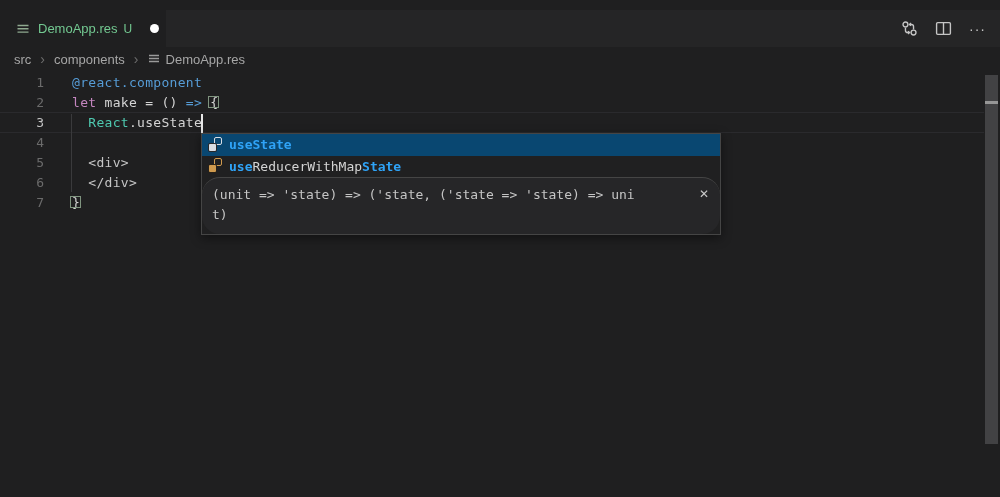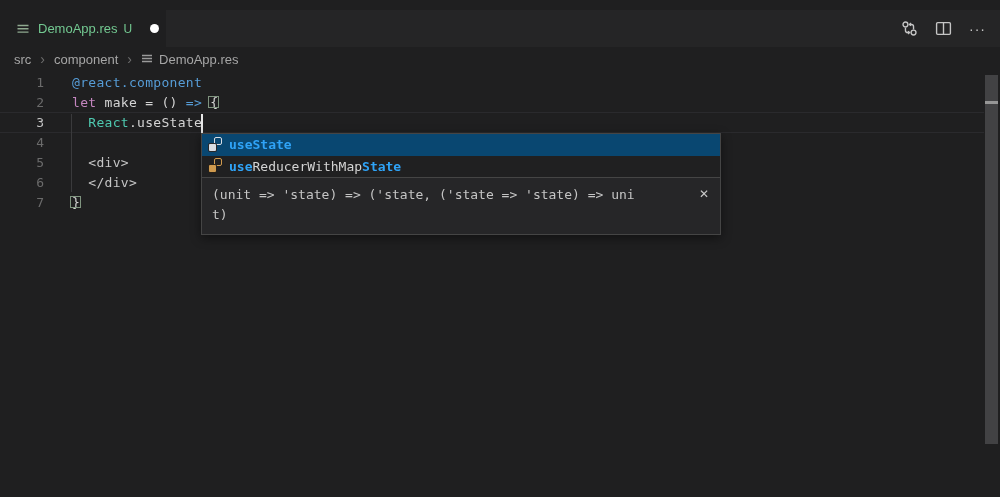--- a/index.html
+++ b/index.html
@@ -64,21 +64,21 @@
   .sg-row.selected{background:var(--sel-bg);}
   .sg-label{white-space:pre;font-family:"DejaVu Sans Mono",monospace;font-size:13px;color:var(--plain);}
   .sg-label .m{color:var(--match);font-weight:600;}
   .sym-icon{position:relative;width:16px;height:16px;flex:0 0 16px;}
   .sym-icon .back{position:absolute;right:1px;top:0;width:8px;height:8px;border-radius:2px;
                   border:1.3px solid var(--ic);box-sizing:border-box;}
   .sym-icon .front{position:absolute;left:1px;bottom:1px;width:9px;height:9px;border-radius:2px;
                    background:var(--ic);border:1px solid rgba(20,20,20,.9);box-sizing:border-box;}
   .ic-light{--ic:var(--ic-light);} .ic-orange{--ic:var(--ic-orange);}
   .sg-doc{position:relative;background:var(--doc-bg);border-top:1px solid var(--pop-border);
-          padding:7px 30px 9px 10px;}
+          padding:7px 30px 9px 10px;border-radius:18px;}
   .doc-line{white-space:pre;font-family:"DejaVu Sans Mono",monospace;font-size:13px;line-height:20px;
             color:#c5c5c5;}
   .doc-close{position:absolute;right:11px;top:9px;color:#c9c9c9;font-size:12px;cursor:pointer;}
 
   svg .st{stroke:#c5c5c5;fill:none;stroke-width:1.3;}
   svg .stg{stroke:#8fa98f;fill:none;stroke-width:1.4;}
   svg .stgr{stroke:#9a9a9a;fill:none;stroke-width:1.3;}
 </style>
 </head>
 <body>
@@ -116,21 +116,21 @@
       </span>
       <span class="act">
         <span class="more-glyph">···</span>
       </span>
     </div>
   </div>
 
   <div class="crumbs">
     <span class="crumb">src</span>
     <span class="crumb-sep">›</span>
-    <span class="crumb">component</span>
+    <span class="crumb">components</span>
     <span class="crumb-sep">›</span>
     <span class="crumb-file">
       <span>
         <svg width="12" height="10" viewBox="0 0 12 10">
             <path class="stgr" d="M1 1.5h10M1 4.5h10M1 7.5h10"></path>
           </svg>
       </span>
       <span>DemoApp.res</span>
     </span>
   </div>

